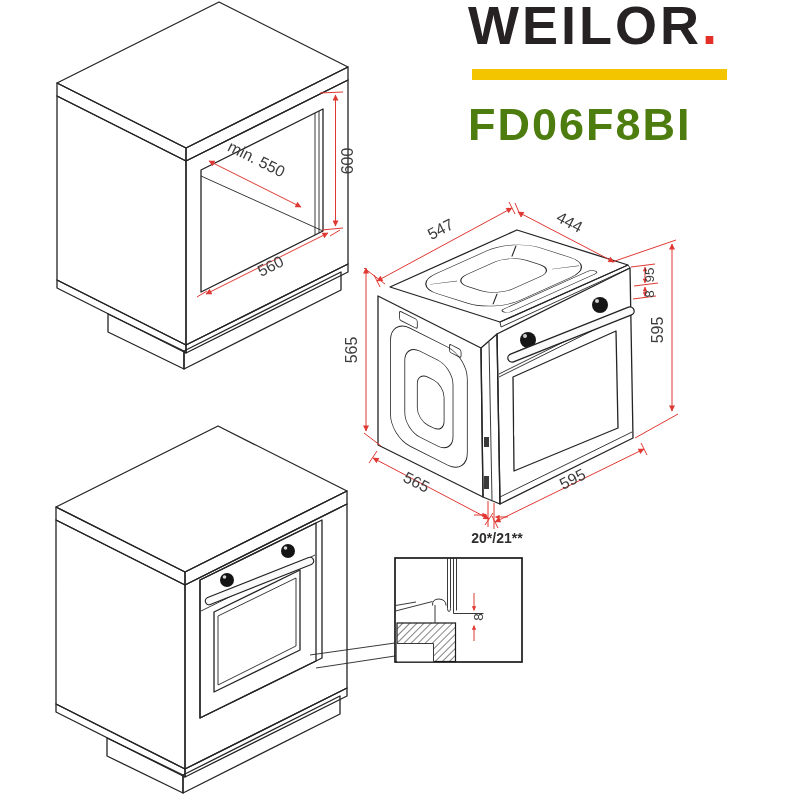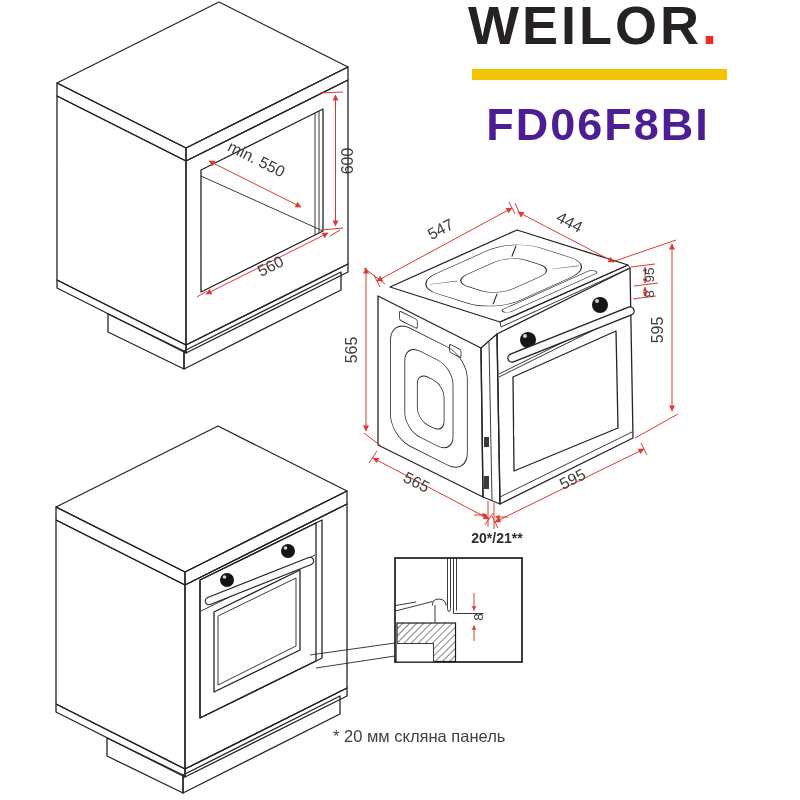--- a/index.html
+++ b/index.html
@@ -4,22 +4,22 @@
 <style>
   html,body{margin:0;padding:0;background:#fff;}
   #stage{position:relative;width:800px;height:800px;background:#fff;overflow:hidden;
          font-family:"Liberation Sans",sans-serif;}
   #drawing{position:absolute;left:0;top:0;}
   
   .logo{position:absolute;left:468px;top:-4px;width:290px;text-align:left;}
   .logo-text{font-weight:bold;font-size:54px;letter-spacing:3px;color:#262223;line-height:1.1;}
   .logo-dot{color:#E42F28;}
   .logo-bar{position:absolute;left:472px;top:69px;width:255px;height:11px;background:#F2C500;}
-  .model{position:absolute;left:468px;top:99px;width:260px;text-align:center;
-         font-weight:bold;font-size:45px;letter-spacing:2px;color:#4c1d95;}
+  .model{position:absolute;left:468px;top:99px;width:260px;text-align:left;
+         font-weight:bold;font-size:45px;letter-spacing:2px;color:#4d7c0f;}
   
   .footnotes{position:absolute;left:333px;top:725px;font-size:16.5px;color:#414141;line-height:23px;}
   
   .ol{fill:none;stroke:#242424;stroke-width:1.3;stroke-linejoin:round;stroke-linecap:round;}
   .thin{fill:none;stroke:#242424;stroke-width:0.9;stroke-linejoin:round;}
   .red{fill:none;stroke:#E03832;stroke-width:1;}
   .dim{font-family:"Liberation Sans",sans-serif;font-size:16px;fill:#3d3d3d;}
   .dimsmall{font-family:"Liberation Sans",sans-serif;font-size:13.5px;fill:#3d3d3d;}
   .dimbold{font-family:"Liberation Sans",sans-serif;font-size:14px;font-weight:bold;fill:#2e2e2e;}
 </style>
@@ -211,19 +211,15 @@
     </g>
   </svg>
 
   <div class="logo">
     <span class="logo-text">WEILOR</span><span class="logo-text logo-dot">.</span>
   </div>
   <div class="logo-bar"></div>
   <div class="model">FD06F8BI</div>
 
   <div class="footnotes">
-    <div>
-      <span>*</span>
-      <span>20 мм скляна панель</span>
-    </div>
   </div>
 
 </div>
 
 </body></html>

